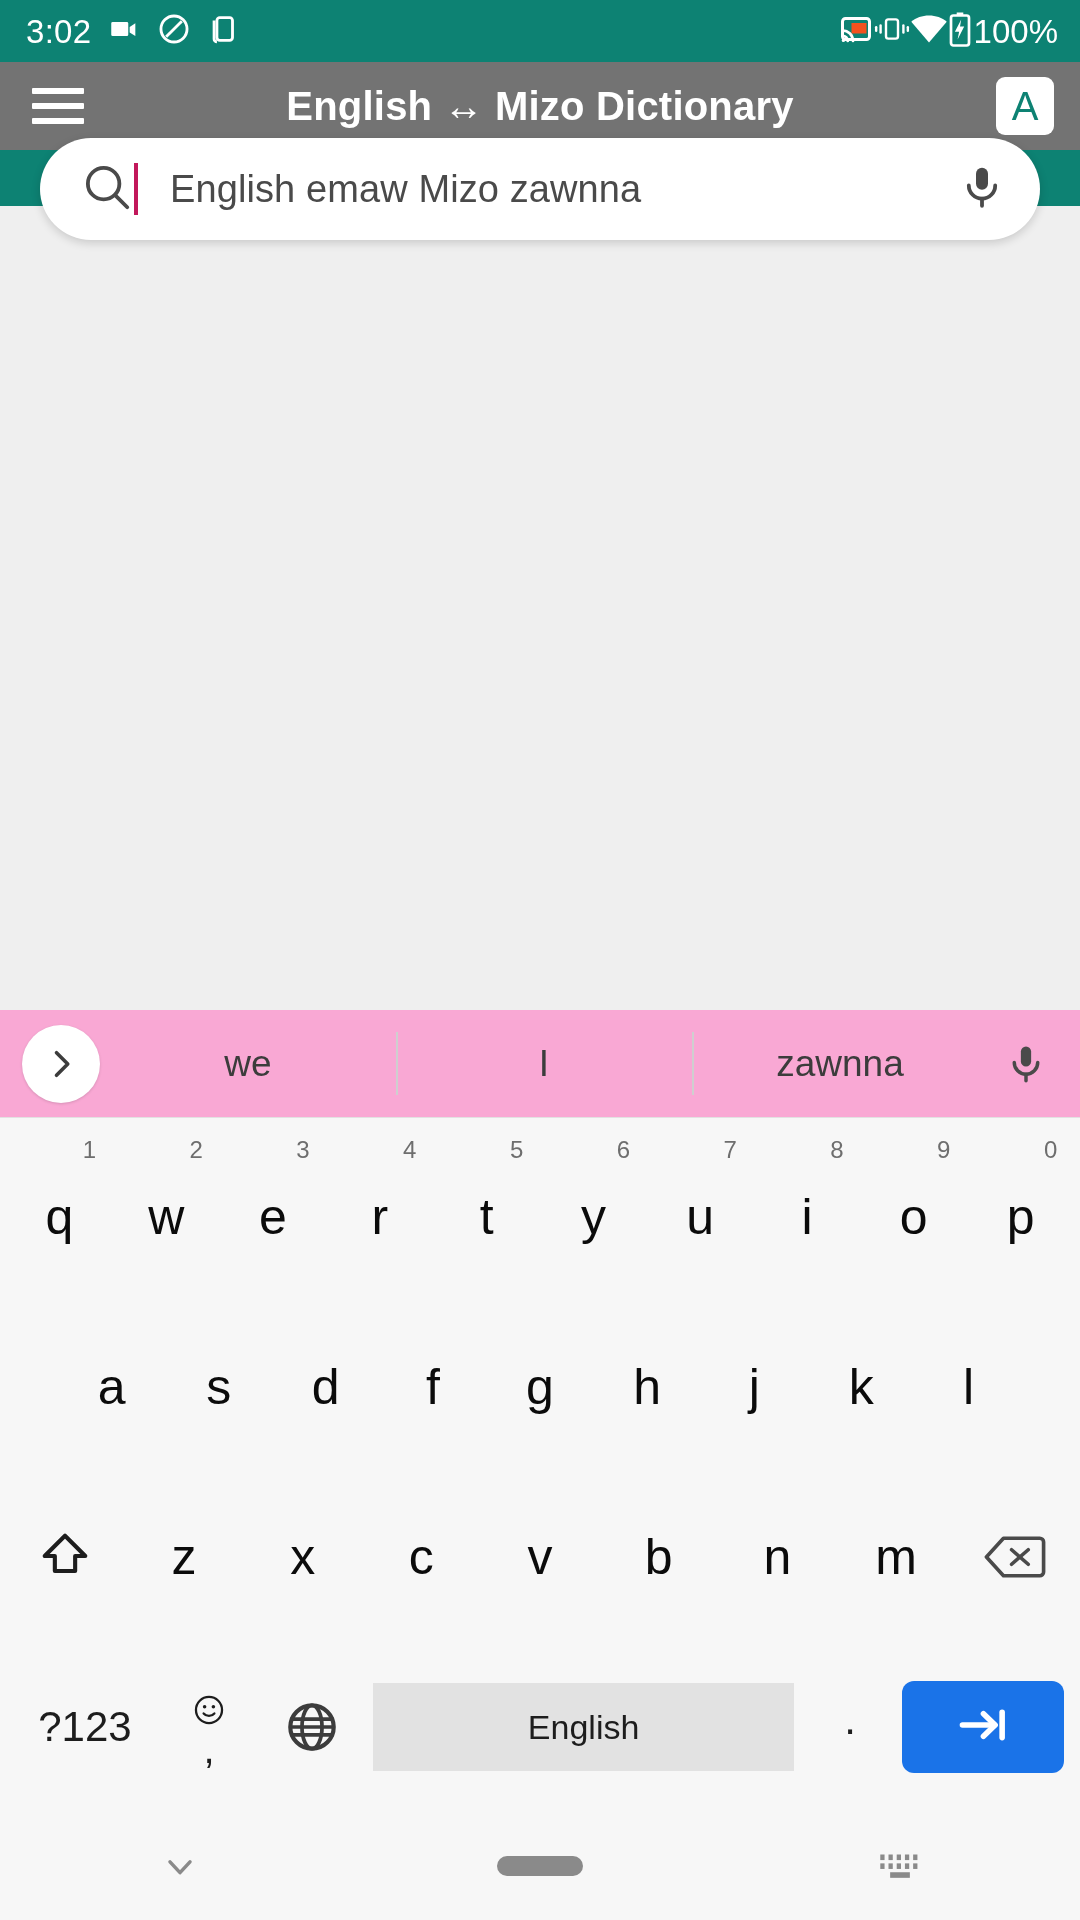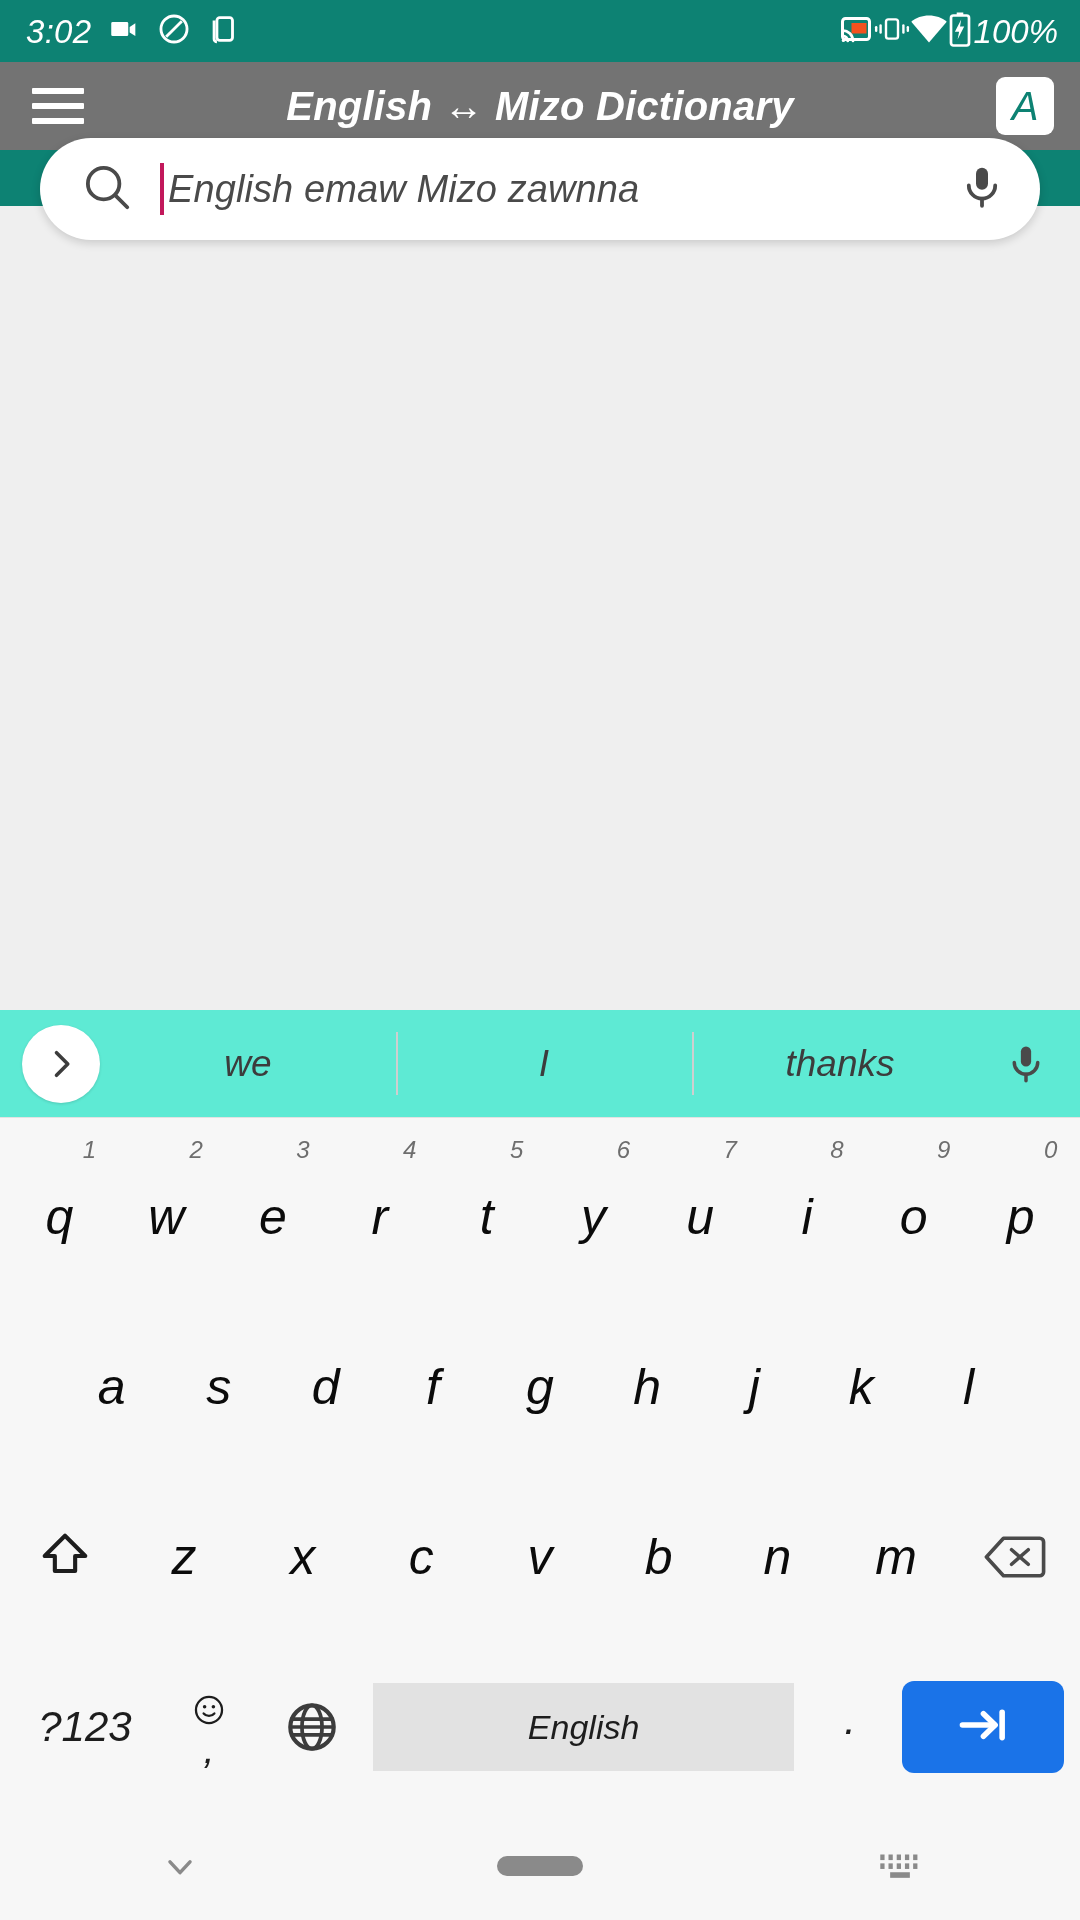--- a/index.html
+++ b/index.html
@@ -5,21 +5,20 @@
   * { margin:0; padding:0; box-sizing:border-box; }
   html, body {
     width:1080px; height:1920px;
     font-family:"Liberation Sans", sans-serif;
     background:#ffffff; overflow:hidden;
   }
   #app {
     position:relative; width:1080px; height:1920px;
     display:flex; flex-direction:column;
     background:#efefef;
-    font-style:italic;
   }
 
   
   .status-bar {
     height:62px; background:#0d8273;
     display:flex; align-items:center;
     padding:0 22px 0 26px; flex:0 0 62px;
   }
   .sb-left { display:flex; align-items:center; gap:16px; }
   .sb-right { display:flex; align-items:center; margin-left:auto; }
@@ -63,40 +62,40 @@
     flex:0 0 56px; background:#0d8273; position:relative;
   }
   .search-bar {
     position:absolute; left:40px; right:40px; top:-12px;
     height:102px; background:#ffffff; border-radius:51px;
     display:flex; align-items:center; padding:0 34px 0 40px;
     box-shadow:0 3px 10px rgba(0,0,0,0.16);
   }
   .search-input-area {
     flex:1; display:flex; align-items:center;
-    margin-left:26px; position:relative; height:100%;
+    position:relative; height:100%;gap:28px;
   }
   .caret {
     width:4px; height:52px; background:#c2185b; flex:0 0 4px;
   }
   .search-placeholder {
     font-size:38px; color:#4a4a4a; margin-left:4px;
     white-space:nowrap; letter-spacing:0.1px;
   }
 
   
   .content { flex:1 1 auto; background:#efefef; }
 
   
   .keyboard {
     flex:0 0 802px; background:#f7f7f7;
     display:flex; flex-direction:column;
   }
   .sugg-bar {
-    flex:0 0 108px; background:#5eead4; display:flex;
+    flex:0 0 108px; background:#f9a8d4; display:flex;
     align-items:center; position:relative;
     border-bottom:1px solid #e2e2e2; padding-right:16px;
   }
   .sugg-expand {
     width:78px; height:78px; border-radius:50%; background:#ffffff;
     display:flex; align-items:center; justify-content:center;
     margin-left:22px; box-shadow:0 1px 3px rgba(0,0,0,0.14);
     flex:0 0 78px;
   }
   .sugg-items { flex:1; display:flex; align-items:center; height:100%; }
@@ -253,21 +252,21 @@
 
     <div class="sugg-bar">
       <div class="sugg-expand">
         <svg width="36" height="36" viewBox="0 0 24 24">
             <polyline points="9,4.5 16.5,12 9,19.5" fill="none" stroke="#3c3c3c" stroke-width="2.4" stroke-linecap="round" stroke-linejoin="round"></polyline>
           </svg>
       </div>
       <div class="sugg-items">
         <div class="sugg-cell">we</div>
         <div class="sugg-cell">I</div>
-        <div class="sugg-cell">thanks</div>
+        <div class="sugg-cell">zawnna</div>
       </div>
       <div class="sugg-mic">
         <svg width="44" height="44" viewBox="0 0 24 24">
             <rect x="9.2" y="2.4" width="5.6" height="11" rx="2.8" fill="#4a4a4a"></rect>
             <path d="M5.6 11.2a6.4 6.4 0 0012.8 0" fill="none" stroke="#4a4a4a" stroke-width="1.9" stroke-linecap="round"></path>
             <line x1="12" y1="17.6" x2="12" y2="21.2" stroke="#4a4a4a" stroke-width="1.9" stroke-linecap="round"></line>
           </svg>
       </div>
     </div>
 

